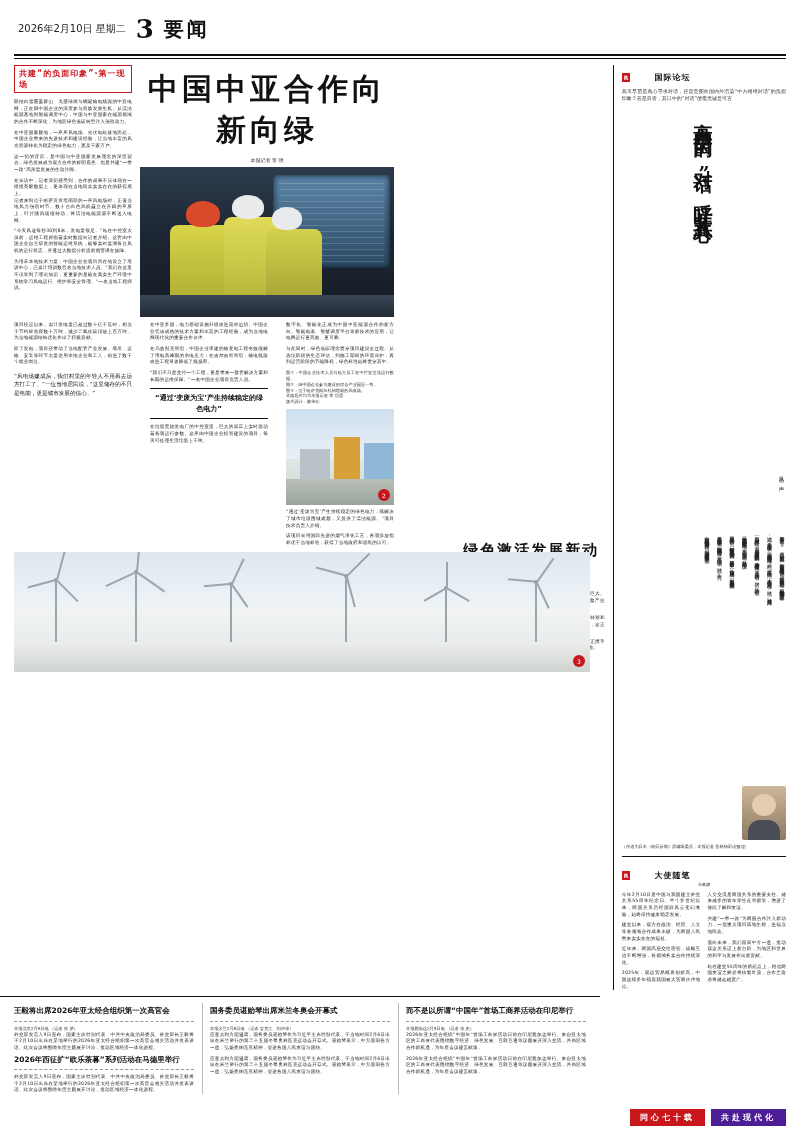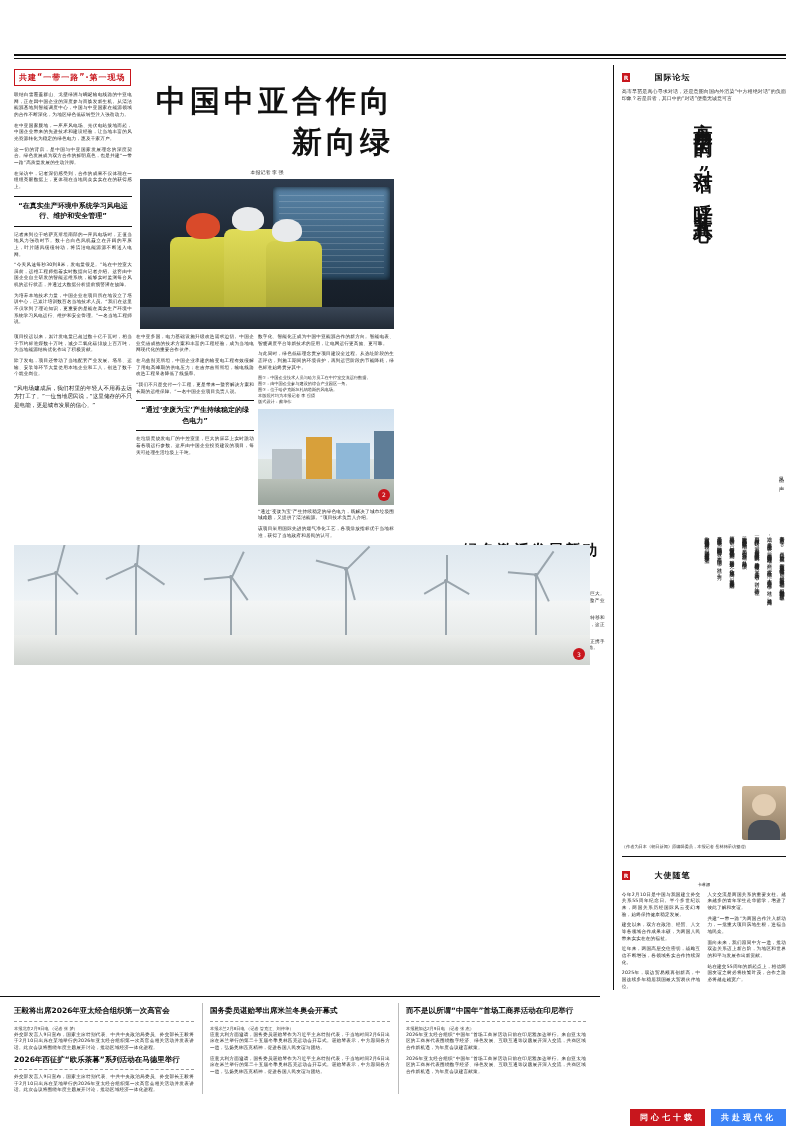--- a/index.html
+++ b/index.html
@@ -47,22 +47,22 @@
     letter-spacing:0.2px;
   }
   .tiny{font-size:4.2px;line-height:1.4;color:#333;text-align:justify;}
   .col2{column-count:2;column-gap:7px;}
   .kicker{
     display:inline-block;color:#c8161d;font-weight:bold;font-size:8px;
     border:1px solid #c8161d;padding:2px 4px;letter-spacing:1px;
   }
   .headline-main{
     font-family:"DejaVu Serif","Liberation Serif",serif;
-    font-size:30px;font-weight:bold;text-align:right;letter-spacing:4px;
-    margin:16px 0 6px 0;
+    font-size:30px;font-weight:bold;text-align:center;letter-spacing:4px;
+    margin:4px 0 6px 0;
   }
   .byline{font-size:5px;text-align:center;color:#333;margin-bottom:4px;}
 
   .subhead-box{
     border-top:1px solid #111;border-bottom:1px solid #111;
     font-size:7px;font-weight:bold;text-align:center;padding:4px 2px;
     margin:5px 0;line-height:1.5;
   }
   .quote-head{
     font-size:7px;font-weight:bold;text-align:center;margin:6px 0 4px 0;
@@ -203,21 +203,21 @@
   
   .footer{
     position:absolute;left:14px;right:14px;bottom:6px;
     display:flex;align-items:center;justify-content:flex-end;gap:0;
   }
   .fbar{
     background:#c8161d;color:#fff;font-size:8px;font-weight:bold;
     padding:3px 10px;letter-spacing:3px;
   }
   .fbar2{
-    background:#3b82f6;color:#fff;font-size:8px;font-weight:bold;
+    background:#4c1d95;color:#fff;font-size:8px;font-weight:bold;
     padding:3px 10px;letter-spacing:3px;margin-left:6px;
   }
   .hr-dash{border-top:1px dashed #999;margin:4px 0;}
   .mt4{margin-top:4px;}
   .mt6{margin-top:6px;}
   .mb4{margin-bottom:4px;}
   .center{text-align:center;}
   .editor-head{
     display:flex;align-items:center;gap:6px;margin:6px 0 2px 0;
   }
@@ -225,37 +225,41 @@
     font-family:"DejaVu Serif","Liberation Serif",serif;
     font-size:15px;font-weight:bold;letter-spacing:2px;flex:1;text-align:center;
   }
 </style>
 </head>
 <body>
 
 <div class="page">
 
   <div class="masthead">
+    <div class="masthead-right">
+      <div class="issue-date">2026年2月10日 星期二</div>
+      <div class="page-no">3</div>
+      <div class="section-name">要闻</div>
+    </div>
   </div>
   <div class="rule-thick"></div>
   <div class="rule-thin"></div>
 
   <div class="columns">
 
     <div class="col-left">
 
       <div style="display:flex;gap:8px;">
 
         <div style="width:118px;">
-          <div class="kicker">共建“一带一路”·第一现场</div>
+          <div class="kicker">共建“的负面印象”·第一现场</div>
           <div class="body-text mt6">联结白雪覆盖群山、戈壁绿洲与蜿蜒输电线路的中亚电网，正在因中国企业的深度参与而焕发新生机。从清洁能源基地到智能调度中心，中国与中亚国家在能源领域的合作不断深化，为地区绿色低碳转型注入强劲动力。</div>
           <div class="body-text mt4">在中亚国家腹地，一座座风电场、光伏电站拔地而起，中国企业带来的先进技术和建设经验，让当地丰富的风光资源转化为稳定的绿色电力，惠及千家万户。</div>
           <div class="body-text mt4">这一切的背后，是中国与中亚国家发展理念的深度契合。绿色发展成为双方合作的鲜明底色，也是共建“一带一路”高质量发展的生动注脚。</div>
           <div class="body-text mt4">在采访中，记者深切感受到，合作的成果不仅体现在一组组亮眼数据上，更体现在当地民众实实在在的获得感上。</div>
-          <div class="subhead-box">“在真实生产环境中系统学习风电运行、维护和安全管理”</div>
           <div class="body-text">记者来到位于哈萨克斯坦南部的一座风电场时，正值当地风力强劲时节。数十台白色风机矗立在开阔的草原上，叶片随风缓缓转动，将清洁电能源源不断送入电网。</div>
           <div class="body-text mt4">“今天风速每秒30到8米，发电量很足。”站在中控室大屏前，运维工程师指着实时数据向记者介绍。这套由中国企业自主研发的智能运维系统，能够实时监测每台风机的运行状态，并通过大数据分析提前预警潜在故障。</div>
           <div class="body-text mt4">为培养本地技术力量，中国企业在项目所在地设立了培训中心，已累计培训数百名当地技术人员。“我们在这里不仅学到了理论知识，更重要的是能在真实生产环境中系统学习风电运行、维护和安全管理。”一名当地工程师说。</div>
         </div>
 
         <div style="flex:1;">
           <div class="headline-main">中国中亚合作向新向绿</div>
           <div class="byline">本报记者 李 强</div>
           <div class="photo">
             <div class="ph-control">
@@ -265,21 +269,21 @@
               <div class="body3"></div>
               <div class="helmet h1"></div>
               <div class="helmet h2"></div>
               <div class="helmet h3"></div>
               <div class="desk"></div>
             </div>
           </div>
         </div>
       </div>
 
-      <div style="display:flex;gap:4px;margin-top:5px;">
+      <div style="display:flex;gap:18px;margin-top:5px;">
         <div style="width:118px;">
           <div class="body-text">项目投运以来，累计发电量已超过数十亿千瓦时，相当于节约标准煤数十万吨，减少二氧化碳排放上百万吨，为当地能源结构优化作出了积极贡献。</div>
           <div class="body-text mt4">除了发电，项目还带动了当地配套产业发展。塔吊、运输、安装等环节大量使用本地企业和工人，创造了数千个就业岗位。</div>
           <div class="quote-head" style="font-size:5.6px;text-align:justify;font-weight:normal;">“风电场建成后，我们村里的年轻人不用再去远方打工了。”一位当地居民说，“这里储存的不只是电能，更是城市发展的信心。”</div>
         </div>
         <div style="width:118px;">
           <div class="body-text">在中亚多国，电力基础设施升级改造需求迫切。中国企业凭借成熟的技术方案和丰富的工程经验，成为当地电网现代化的重要合作伙伴。</div>
           <div class="body-text mt4">在乌兹别克斯坦，中国企业承建的输变电工程有效缓解了用电高峰期的供电压力；在吉尔吉斯斯坦，输电线路改造工程显著降低了线损率。</div>
           <div class="body-text mt4">“我们不只是交付一个工程，更是带来一整套解决方案和长期的运维保障。”一名中国企业项目负责人说。</div>
           <div class="subhead-box">“通过‘变废为宝’产生持续稳定的绿色电力”</div>

